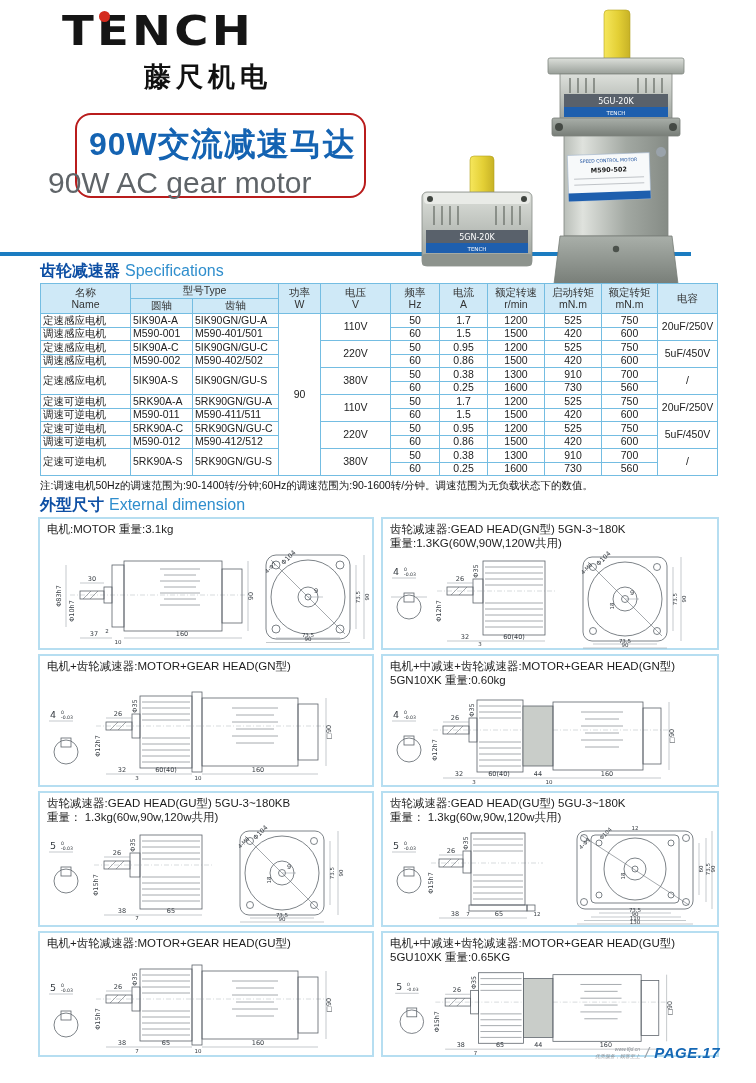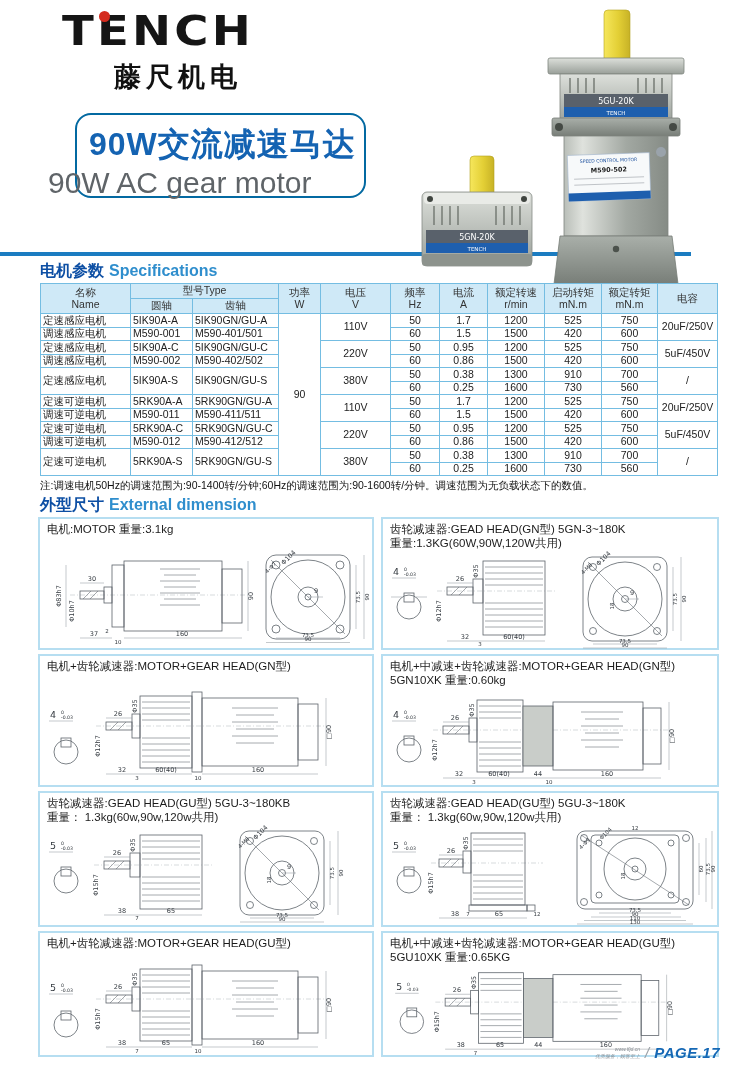--- a/index.html
+++ b/index.html
@@ -3,32 +3,32 @@
 <meta charset="utf-8">
 <style>
 *{box-sizing:border-box}
 body{margin:0;background:#e8e8e8}
 .page{position:relative;width:756px;height:1083px;margin:0 auto;background:#fff;font-family:"Liberation Sans","DejaVu Sans",sans-serif;color:#1a1a1a;overflow:hidden}
 
 
 .logo{position:absolute;left:62px;top:10px;width:240px}
 .logo-word{font-family:"DejaVu Sans",sans-serif;font-weight:900;font-size:44px;line-height:1;color:#151515;letter-spacing:3px;transform:scale(1.06,.94);transform-origin:left top}
 .logo-dot{position:absolute;left:37px;top:1px;width:11px;height:11px;border-radius:50%;background:#d42b1e}
-.logo-cn{margin:5px 0 0 52px;font-size:27px;font-weight:800;letter-spacing:5px;color:#111}
-
-
-.banner{position:absolute;left:75px;top:113px;width:291px;height:85px;border:2px solid #0369a1;border-radius:16px}
+.logo-cn{margin:5px 0 0 82px;font-size:27px;font-weight:800;letter-spacing:5px;color:#111}
+
+
+.banner{position:absolute;left:75px;top:113px;width:291px;height:85px;border:2px solid #b91c1c;border-radius:16px}
 .banner-cn{position:absolute;left:12px;top:8px;font-size:32px;font-weight:800;color:#1463b2;letter-spacing:1px;white-space:nowrap}
 .banner-en{position:absolute;left:-29px;top:51px;font-size:30px;color:#5f6468;white-space:nowrap}
 
 .hline{position:absolute;left:0;top:252px;width:691px;height:4px;background:#1b7cc1}
 .photos{position:absolute;left:412px;top:6px}
 
 .sec-head{position:absolute;font-size:16px;font-weight:800;color:#0d4fa4;white-space:nowrap}
-.sec-head .en{font-weight:700;color:#2f8ecd;margin-left:5px}
+.sec-head .en{font-weight:400;color:#2f8ecd;margin-left:5px}
 #sec1{left:40px;top:261px}
 #sec2{left:40px;top:495px}
 
 
 table.specs{position:absolute;left:40px;top:283px;width:677px;border-collapse:collapse;table-layout:fixed;font-size:10.5px;color:#222}
 .specs td{border:1px solid #74bde2;text-align:center;padding:0;height:13.5px;line-height:1.05;overflow:hidden;white-space:nowrap}
 .specs tr.hd td{background:#cfe9f7;color:#333;height:15px}
 .specs td.tl{text-align:left;padding-left:2px}
 .note{position:absolute;left:40px;top:479px;font-size:10.5px;color:#111;white-space:nowrap}
 
@@ -154,21 +154,21 @@
         <text x="197" y="166" text-anchor="middle" font-size="6.5" font-weight="bold" fill="#222">M590-502</text>
         <line x1="162" y1="172" x2="232" y2="172" stroke="#9aa0a6" stroke-width=".6"></line>
         <line x1="162" y1="178" x2="232" y2="178" stroke="#9aa0a6" stroke-width=".6"></line>
         <rect x="156" y="186" width="82" height="8" fill="#1e5fae"></rect>
       </g>
       <polygon points="148,230 260,230 266,278 142,278" fill="url(#dark)" stroke="#767c76" stroke-width=".8"></polygon>
       <circle cx="204" cy="243" r="3.2" fill="#4c524c"></circle>
     </g>
   </svg>
 
-  <div class="sec-head" id="sec1"><span>电机参数</span><span class="en">Specifications</span></div>
+  <div class="sec-head" id="sec1"><span>齿轮减速器</span><span class="en">Specifications</span></div>
 
   <table class="specs">
     <colgroup>
         <col style="width:90px">
         <col style="width:62px">
         <col style="width:86px">
         <col style="width:42px">
         <col style="width:70px">
         <col style="width:49px">
         <col style="width:48px">

